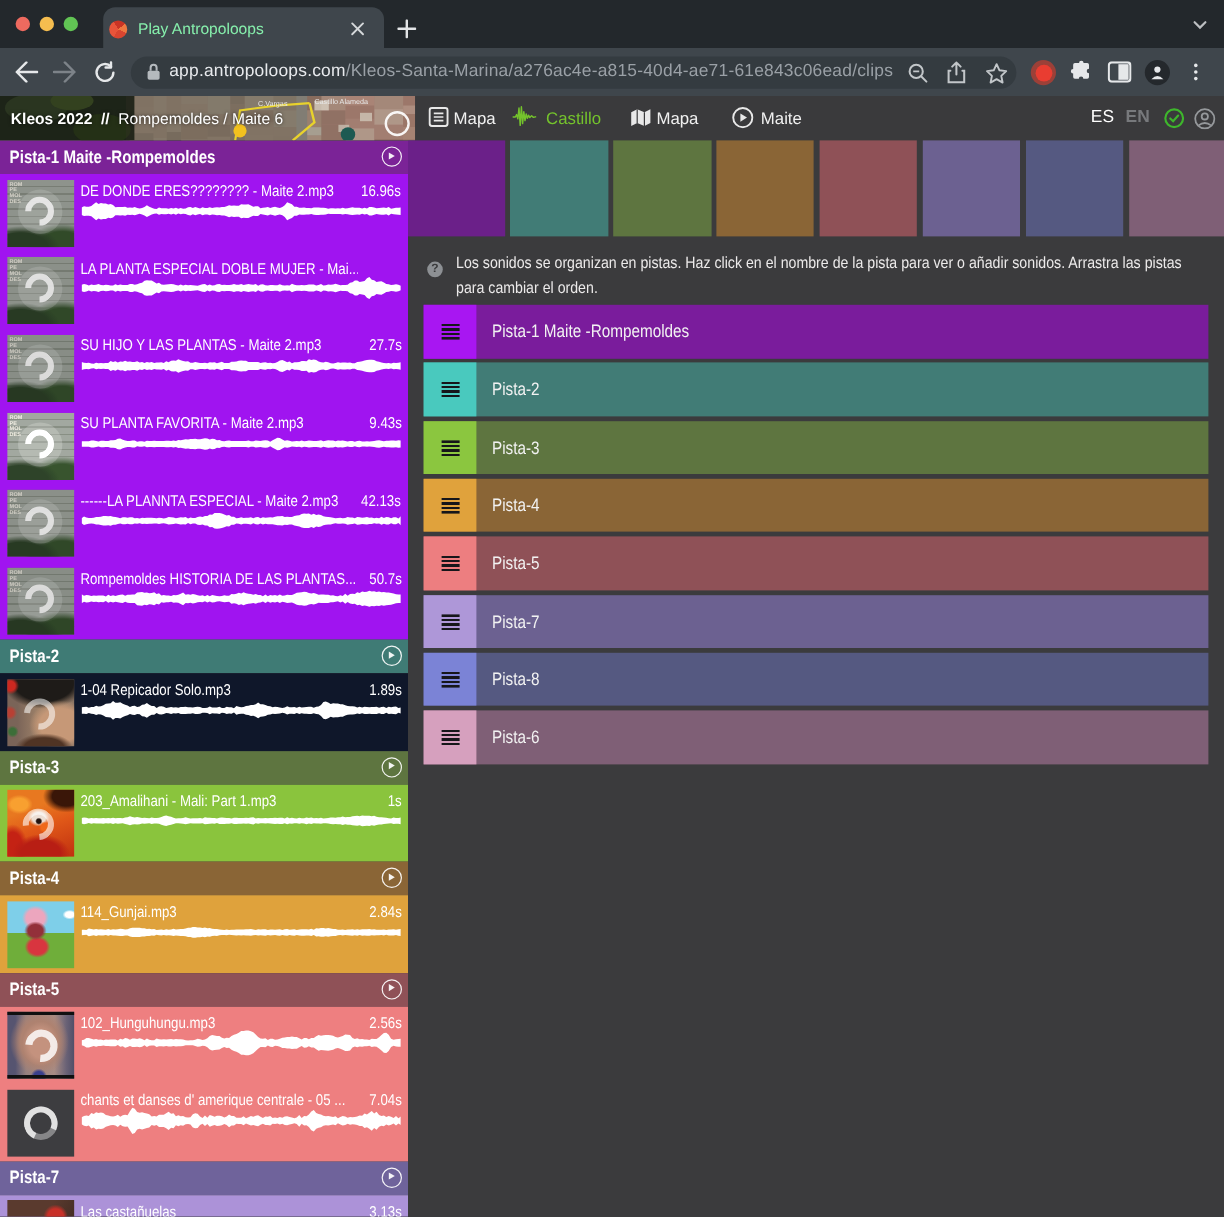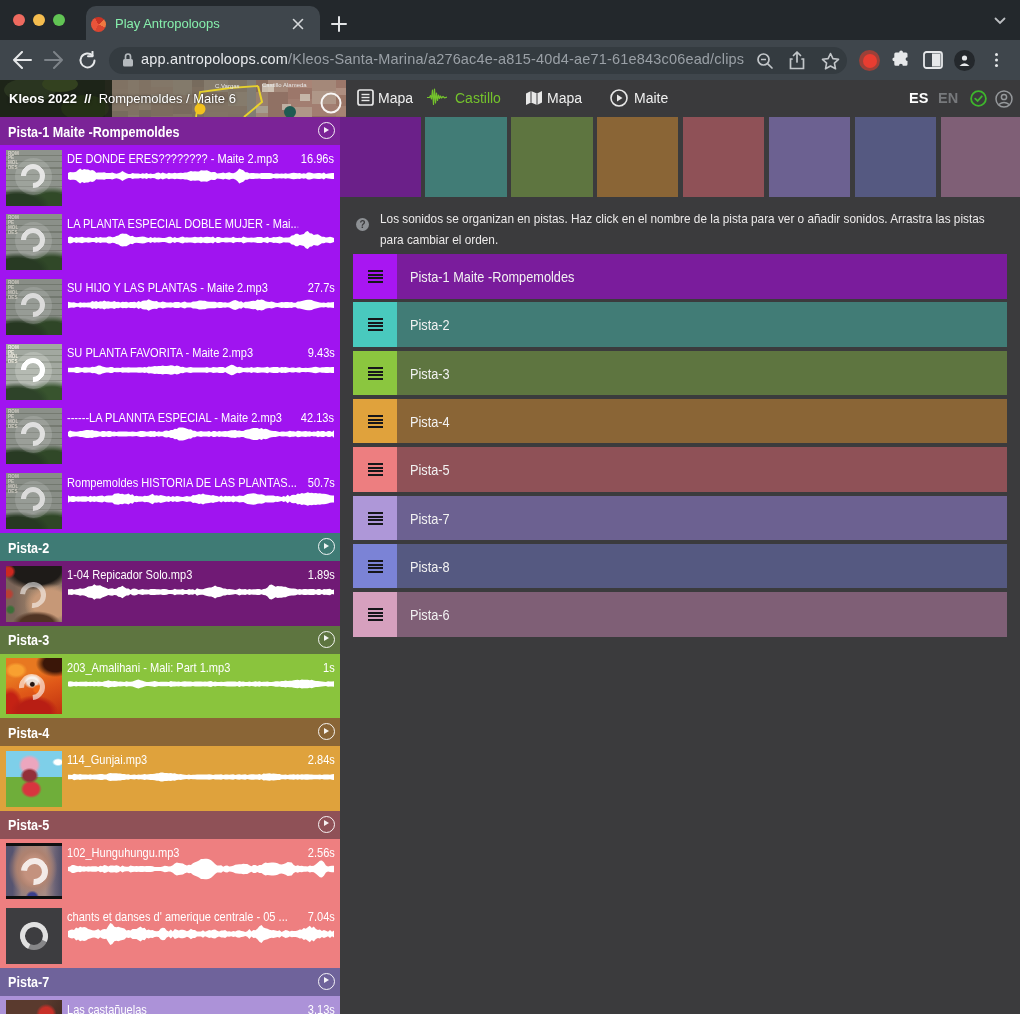--- a/index.html
+++ b/index.html
@@ -159,21 +159,21 @@
 <path d="M1,3.5 L6,1 L12,3.5 L17,1 V12.5 L12,15 L6,12.5 L1,15 Z" fill="#e8e8e8"></path>
 <line x1="6" y1="1" x2="6" y2="12.5" stroke="#3a3a3c" stroke-width="1"></line>
 <line x1="12" y1="3.5" x2="12" y2="15" stroke="#3a3a3c" stroke-width="1"></line>
 </svg>
 <div style="position:absolute;left:547px;top:90px;font-size:14px;font-weight:400;color:#f0f0f0">Mapa</div>
 <svg width="18" height="18" viewBox="0 0 18 18" style="position:absolute;left:610px;top:89px">
 <circle cx="9" cy="9" r="8" fill="none" stroke="#e8e8e8" stroke-width="1.6"></circle>
 <path d="M7,5.5 L12.5,9 L7,12.5 Z" fill="#e8e8e8"></path>
 </svg>
 <div style="position:absolute;left:634px;top:90px;font-size:14px;font-weight:500;color:#f0f0f0">Maite</div>
-<div style="position:absolute;left:909px;top:90px;font-size:14.5px;font-weight:bold;color:#fff">ES</div>
+<div style="position:absolute;left:909px;top:90px;font-size:14.5px;font-weight:normal;color:#fff">ES</div>
 <div style="position:absolute;left:938px;top:90px;font-size:14.5px;font-weight:bold;color:#77797c">EN</div>
 <svg width="17" height="17" viewBox="0 0 17 17" style="position:absolute;left:970px;top:90px">
 <circle cx="8.5" cy="8.5" r="7.4" fill="none" stroke="#3eb62c" stroke-width="1.8"></circle>
 <path d="M5.2,8.7 L7.6,11 L11.8,6.3" fill="none" stroke="#3eb62c" stroke-width="1.8" stroke-linecap="round"></path>
 </svg>
 <svg width="18" height="18" viewBox="0 0 18 18" style="position:absolute;left:995px;top:89.5px">
 <circle cx="9" cy="9" r="8" fill="none" stroke="#95989b" stroke-width="1.5"></circle>
 <circle cx="9" cy="7" r="2.6" fill="none" stroke="#95989b" stroke-width="1.5"></circle>
 <path d="M3.8,14.5 Q9,10.5 14.2,14.5" fill="none" stroke="#95989b" stroke-width="1.5"></path>
 </svg>
@@ -339,21 +339,21 @@
           </svg>
         </div>
 </div>
     </div>
     <div style="position:absolute;left:0;top:416px;width:340px;height:28px;background:#3f7b75">
 <div style="position:absolute;left:8px;top:5.5px;font-size:15px;font-weight:700;color:#fff;white-space:nowrap;transform:scaleX(.84);transform-origin:0 50%">Pista-2</div>
 <div style="position:absolute;left:317.5px;top:5.2px;width:17px;height:17px;border:1.5px solid rgba(255,255,255,.92);border-radius:50%;box-sizing:border-box">
 <div style="position:absolute;left:5.2px;top:3.6px;width:0;height:0;border-left:5.5px solid rgba(255,255,255,.92);border-top:3.4px solid transparent;border-bottom:3.4px solid transparent"></div>
       </div>
 </div>
-    <div style="position:absolute;left:0;top:444px;width:340px;height:64.5px;background:#701a75">
+    <div style="position:absolute;left:0;top:444px;width:340px;height:64.5px;background:#0f172a">
       <div style="position:absolute;left:0;top:4.5px;width:340px;height:56px">
 <div style="position:absolute;left:6px;top:0;width:56px;height:56px;overflow:hidden">
           <div class="th" style="background:radial-gradient(circle 7px at 5% 10%, #cc2820 0 55%, rgba(204,40,32,0) 100%),radial-gradient(circle 6px at 4% 50%, #b84034 0 50%, rgba(184,64,52,0) 100%),radial-gradient(circle 5px at 8% 78%, #3c6e38 0 55%, rgba(60,110,56,0) 100%),radial-gradient(ellipse 30px 15px at 55% 102%, #503424 0 55%, rgba(80,52,36,0) 80%),radial-gradient(ellipse 34px 26px at 80% 68%, #c69877 0 52%, rgba(198,152,119,0) 78%),radial-gradient(ellipse 42px 26px at 55% 6%, #1e1b18 0 58%, rgba(30,27,24,0) 82%),linear-gradient(90deg, #7a6458 0 15%, #9c8068 45%, #a88a70 75%, #8a7464 100%)">
             <div style="position:absolute;left:14px;top:16px;width:26px;height:26px;border:5px solid rgba(255,255,255,0.55);border-bottom-color:transparent;border-radius:50%;transform:rotate(50deg)"></div>
           </div>
         </div>
 <div style="position:absolute;left:66.5px;top:1.5px;width:272px;height:17px;font-size:13px;color:#fff;white-space:nowrap;overflow:hidden;transform:scaleX(.85);transform-origin:0 50%">1-04 Repicador Solo.mp3</div>
 <div style="position:absolute;right:5.5px;top:1.5px;font-size:13px;color:#fff;transform:scaleX(.85);transform-origin:100% 50%">1.89s</div>
 <div style="position:absolute;left:68px;top:9px;width:266px;height:34px">
           <svg width="266" height="34" viewBox="0 0 266 34" style="position:absolute;left:0;top:0">

